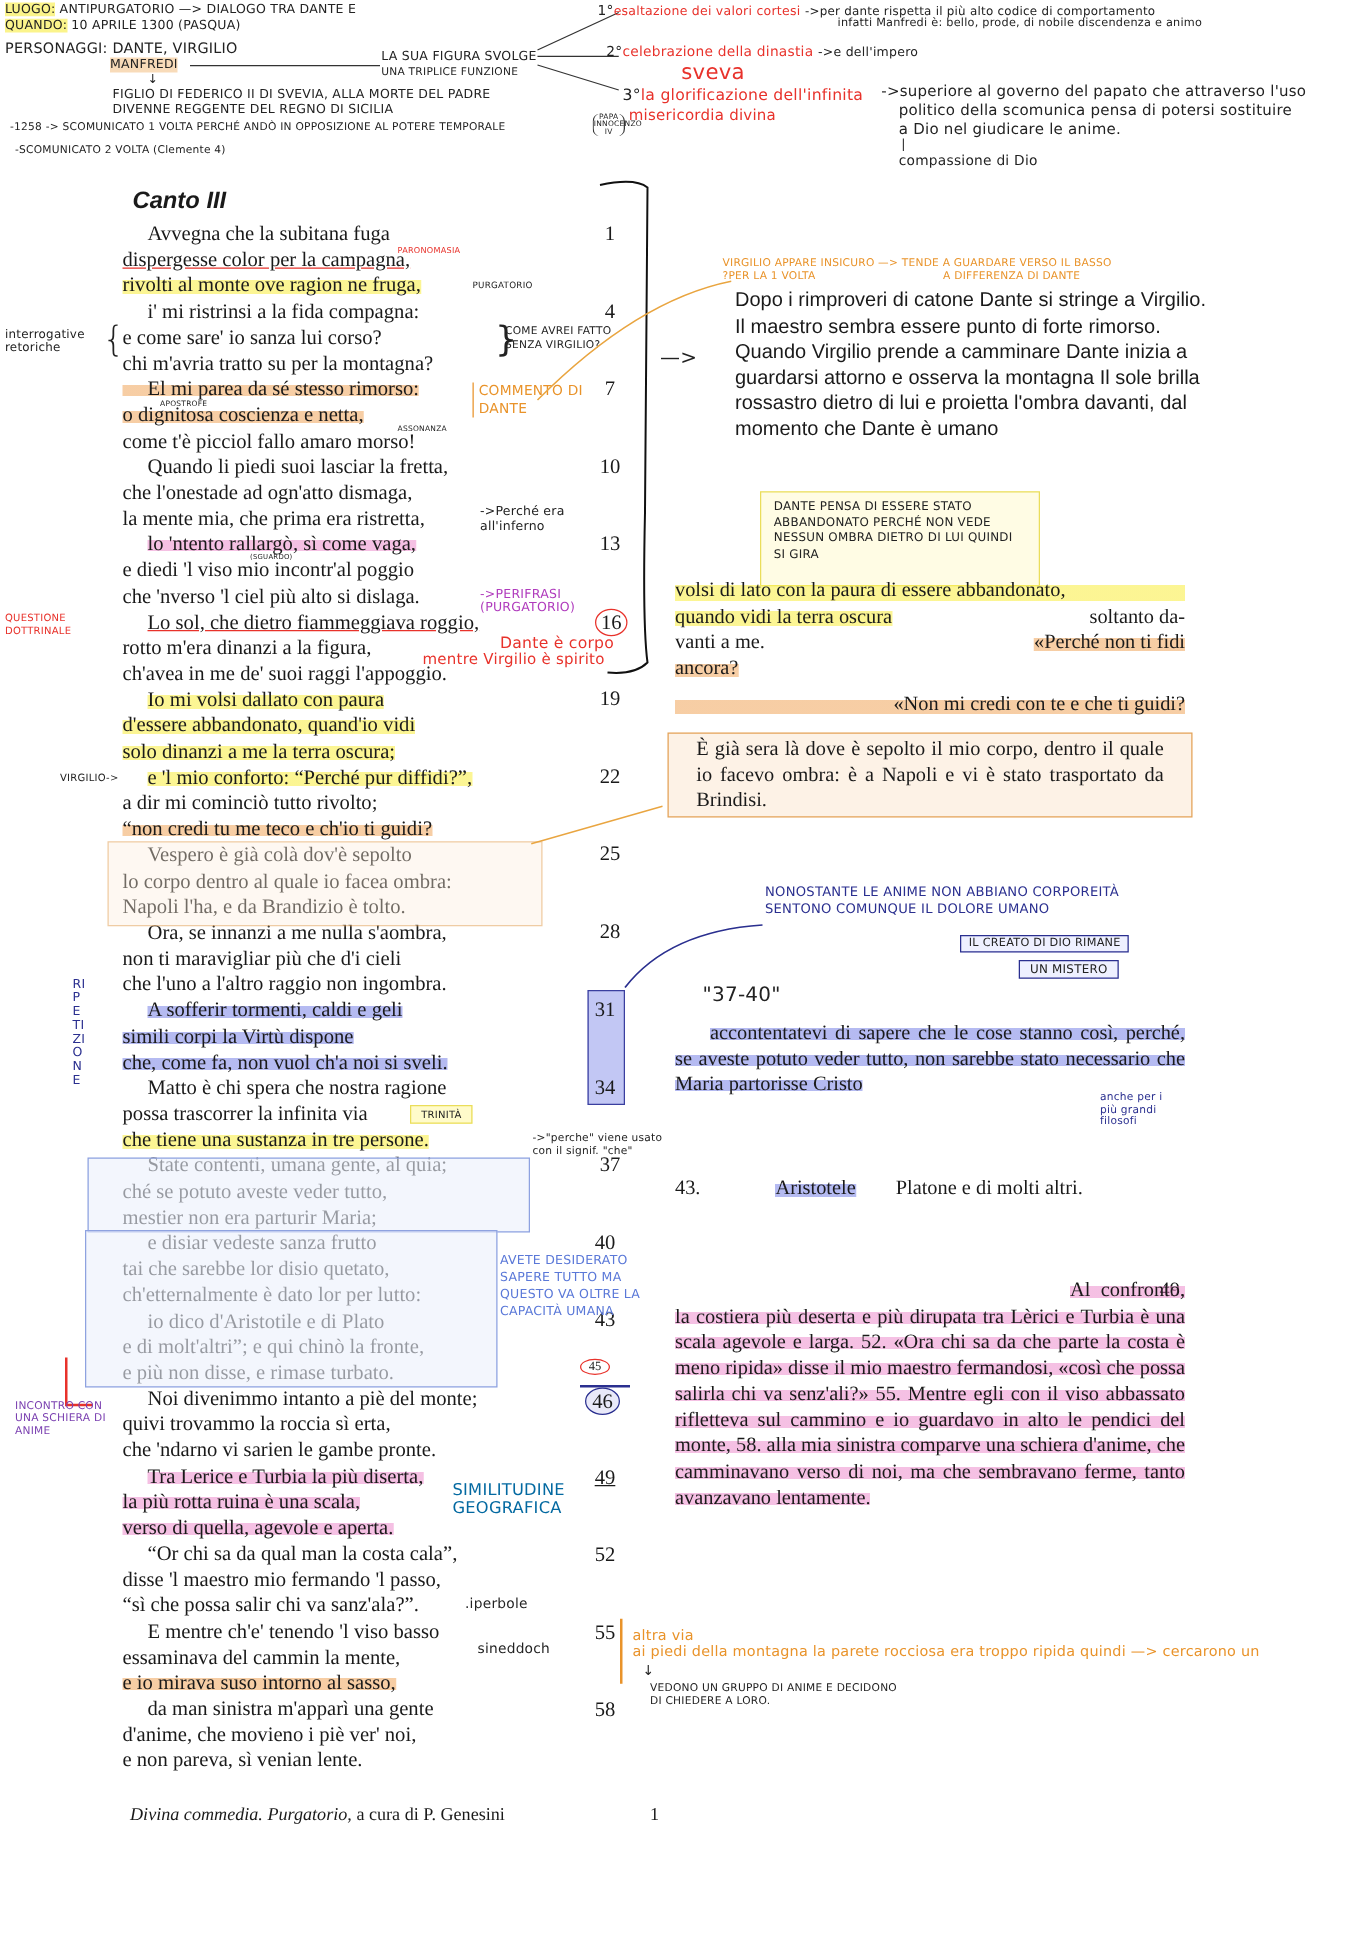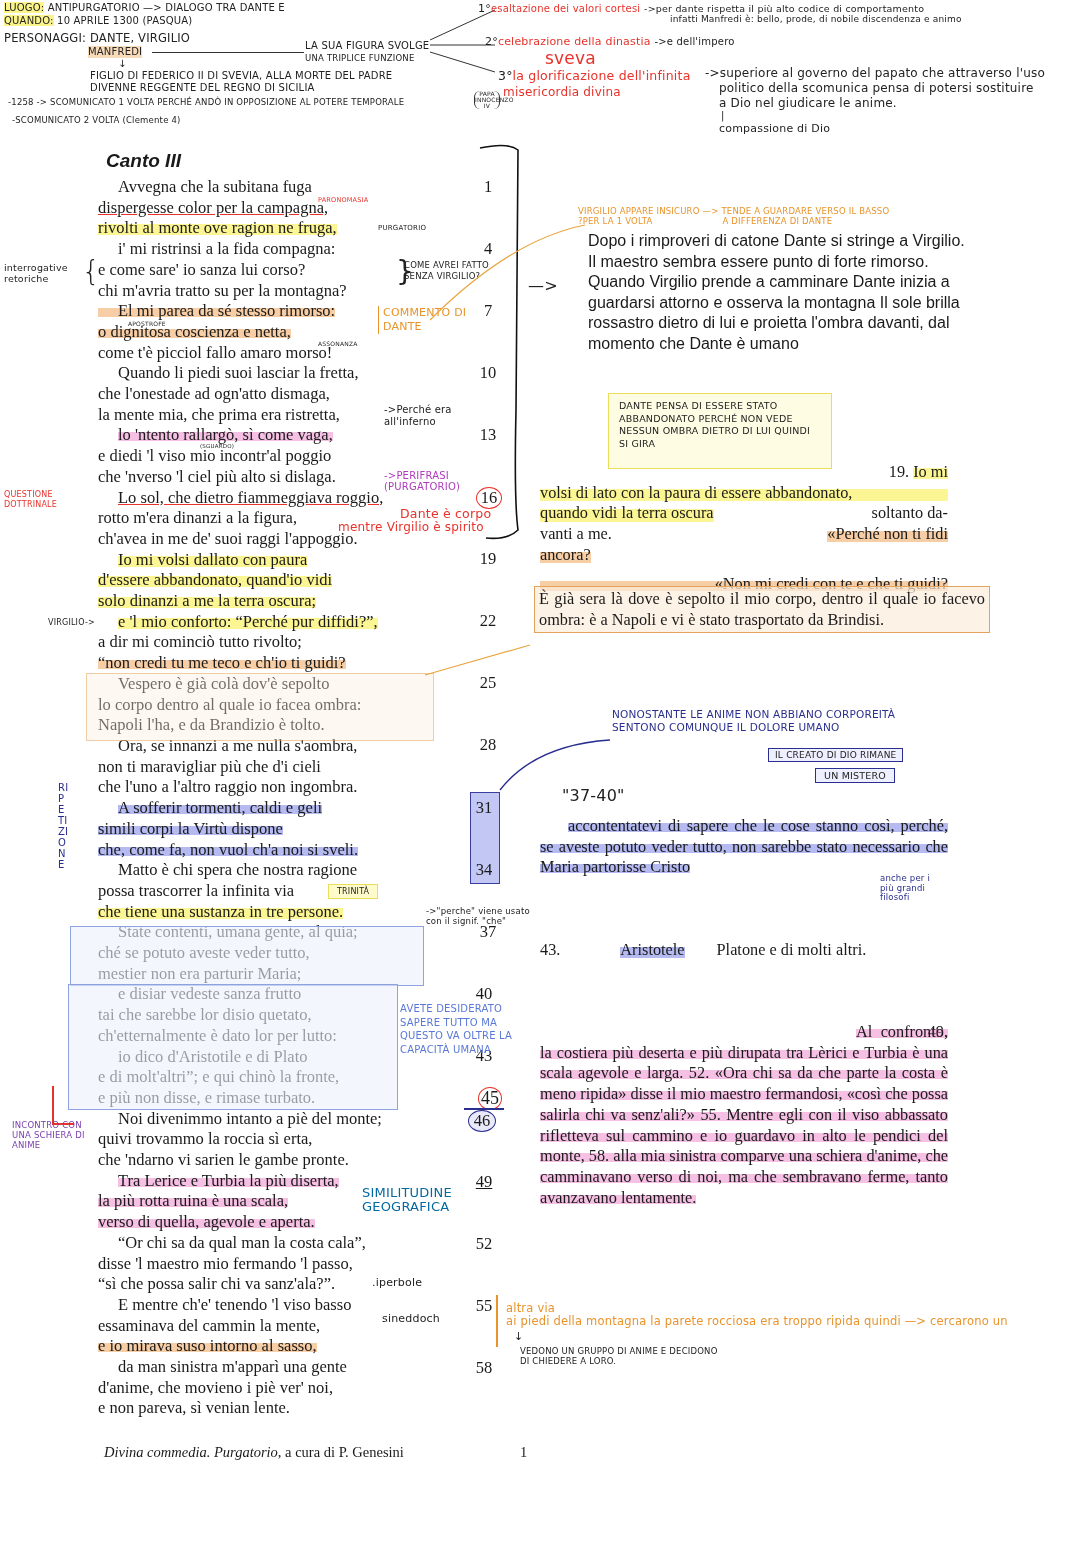--- a/index.html
+++ b/index.html
@@ -176,21 +176,21 @@
 <div class="abs linenum" style="left:473px;top:549px;">19</div>
 <div class="abs linenum" style="left:473px;top:611px;">22</div>
 <div class="abs linenum" style="left:473px;top:673px;">25</div>
 <div class="abs linenum" style="left:473px;top:735px;">28</div>
 <div class="abs" style="left:470px;top:792px;width:28px;height:90px;border:1.5px solid #3a3f9f;background:rgba(120,130,230,0.45);"></div>
 <div class="abs linenum" style="left:469px;top:798px;">31</div>
 <div class="abs linenum" style="left:469px;top:860px;">34</div>
 <div class="abs linenum" style="left:473px;top:922px;">37</div>
 <div class="abs linenum" style="left:469px;top:984px;">40</div>
 <div class="abs linenum" style="left:469px;top:1046px;">43</div>
-<div class="abs linenum" style="left:478px;top:1087px;font-size:18px;border:1.4px solid #e8322b;border-radius:50%;width:22px;">45</div>
+<div class="abs linenum" style="left:464px;top:1087px;font-size:10px;border:1.4px solid #e8322b;border-radius:50%;width:22px;">45</div>
 <div class="abs" style="left:464px;top:1108px;width:40px;height:1.5px;background:#2a2f8f;"></div>
 <div class="abs linenum" style="left:468px;top:1110px;border:1.4px solid #2a2f8f;border-radius:50%;width:26px;background:rgba(200,200,240,0.4)">46</div>
 <div class="abs linenum" style="left:469px;top:1172px;text-decoration:underline;">49</div>
 <div class="abs linenum" style="left:469px;top:1234px;">52</div>
 <div class="abs linenum" style="left:469px;top:1296px;">55</div>
 <div class="abs linenum" style="left:469px;top:1358px;">58</div>
 <div class="abs" style="left:496px;top:1295px;width:1.5px;height:52px;background:#e9932a;"></div>
 
 <svg class="abs" style="left:478px;top:140px;" width="50" height="410">
   <path d="M2 8 Q 30 2 40 10 L 38 270 Q 36 360 40 390 Q 30 400 8 398" fill="none" stroke="#111" stroke-width="1.6"></path>
@@ -218,45 +218,44 @@
 <div class="abs hand blue" style="left:400px;top:1002px;font-size:10px;width:140px;line-height:13.5px;">AVETE DESIDERATO SAPERE TUTTO MA QUESTO VA OLTRE LA CAPACITÀ UMANA</div>
 <div class="abs" style="left:52px;top:1086px;width:1.5px;height:38px;background:#e8322b;"></div>
 <div class="abs" style="left:52px;top:1123px;width:22px;height:1.5px;background:#e8322b;"></div>
 <div class="abs hand" style="left:12px;top:1120px;font-size:8.5px;width:86px;line-height:10px;color:#7a3fb0;">INCONTRO CON UNA SCHIERA DI ANIME</div>
 <div class="abs hand pinkred" style="left:362px;top:1186px;font-size:13px;width:110px;line-height:14px;">SIMILITUDINE GEOGRAFICA</div>
 <div class="abs hand black" style="left:372px;top:1276px;font-size:11px;">.iperbole</div>
 <div class="abs hand black" style="left:382px;top:1312px;font-size:11px;">sineddoch</div>
 
 <div class="abs hand orange" style="left:578px;top:206px;font-size:8.5px;line-height:10px;">
   <div>VIRGILIO APPARE INSICURO —&gt; TENDE A GUARDARE VERSO IL BASSO</div>
-  <div><span>?PER LA 1 VOLTA</span><span style="padding-left:70px">A DIFFERENZA DI DANTE</span></div>
+  <div><span>?PER LA 1 VOLTA</span><span style="padding-left:102px">A DIFFERENZA DI DANTE</span></div>
 </div>
 <svg class="abs" style="left:420px;top:220px;" width="170" height="110">
   <path d="M165 5 Q 90 20 10 100" fill="none" stroke="#e9a540" stroke-width="1.2"></path>
 </svg>
 <div class="abs notes-sans" style="left:588px;top:231px;width:380px;">Dopo i rimproveri di catone Dante si stringe a Virgilio. Il maestro sembra essere punto di forte rimorso. Quando Virgilio prende a camminare Dante inizia a guardarsi attorno e osserva la montagna Il sole brilla rossastro dietro di lui e proietta l'ombra davanti, dal momento che Dante è umano</div>
 <div class="abs hand black" style="left:528px;top:276px;font-size:16px;">—&gt;</div>
 
 <div class="abs box-yellow hand black" style="left:608px;top:393px;width:224px;height:76px;padding:6px 10px;box-sizing:border-box;font-size:9.5px;line-height:12.5px;">DANTE PENSA DI ESSERE STATO ABBANDONATO PERCHÉ NON VEDE NESSUN OMBRA DIETRO DI LUI QUINDI SI GIRA</div>
 
 <div class="abs prose" style="left:540px;top:462px;width:408px;">
-  <div style="text-align:right"><span>19.</span> <span class="hl-yellow">Io mi</span></div>
   <div class="hl-yellow">volsi di lato con la paura di essere abbandonato,</div>
   <div style="display:flex;justify-content:space-between">
       <span class="hl-yellow">quando vidi la terra oscura</span>
       <span>soltanto da-</span>
     </div>
   <div style="display:flex;justify-content:space-between">
       <span>vanti a me.</span>
       <span class="hl-orange">«Perché non ti fidi</span>
     </div>
   <div class="hl-orange" style="display:inline-block">ancora?</div>
   <div style="text-align:right;margin-top:8px" class="hl-orange">«Non mi credi con te e che ti guidi?</div>
 </div>
-<div class="abs box-orange prose" style="left:534px;top:586px;width:456px;padding:2px 4px;box-sizing:border-box;">È già sera là dove è sepolto il mio corpo, dentro il quale io facevo ombra: è a Napoli e vi è stato trasportato da Brindisi.</div>
+<div class="abs box-orange prose" style="left:534px;top:586px;width:420px;padding:2px 22px;box-sizing:border-box;">È già sera là dove è sepolto il mio corpo, dentro il quale io facevo ombra: è a Napoli e vi è stato trasportato da Brindisi.</div>
 <svg class="abs" style="left:420px;top:640px;" width="130" height="40">
   <path d="M5 35 L 110 5" fill="none" stroke="#e9a540" stroke-width="1.2"></path>
 </svg>
 
 <div class="abs hand navy" style="left:612px;top:708px;font-size:10.5px;line-height:13px;width:310px;">NONOSTANTE LE ANIME NON ABBIANO CORPOREITÀ SENTONO COMUNQUE IL DOLORE UMANO</div>
 <div class="abs box-navy hand black" style="left:768px;top:748px;font-size:9px;padding:1px 6px;">IL CREATO DI DIO RIMANE</div>
 <div class="abs box-navy hand black" style="left:815px;top:768px;font-size:9.5px;padding:1px 8px;">UN MISTERO</div>
 <svg class="abs" style="left:495px;top:735px;" width="120" height="60">
   <path d="M5 55 Q 40 10 115 5" fill="none" stroke="#2a2f8f" stroke-width="1.4"></path>
 </svg>

